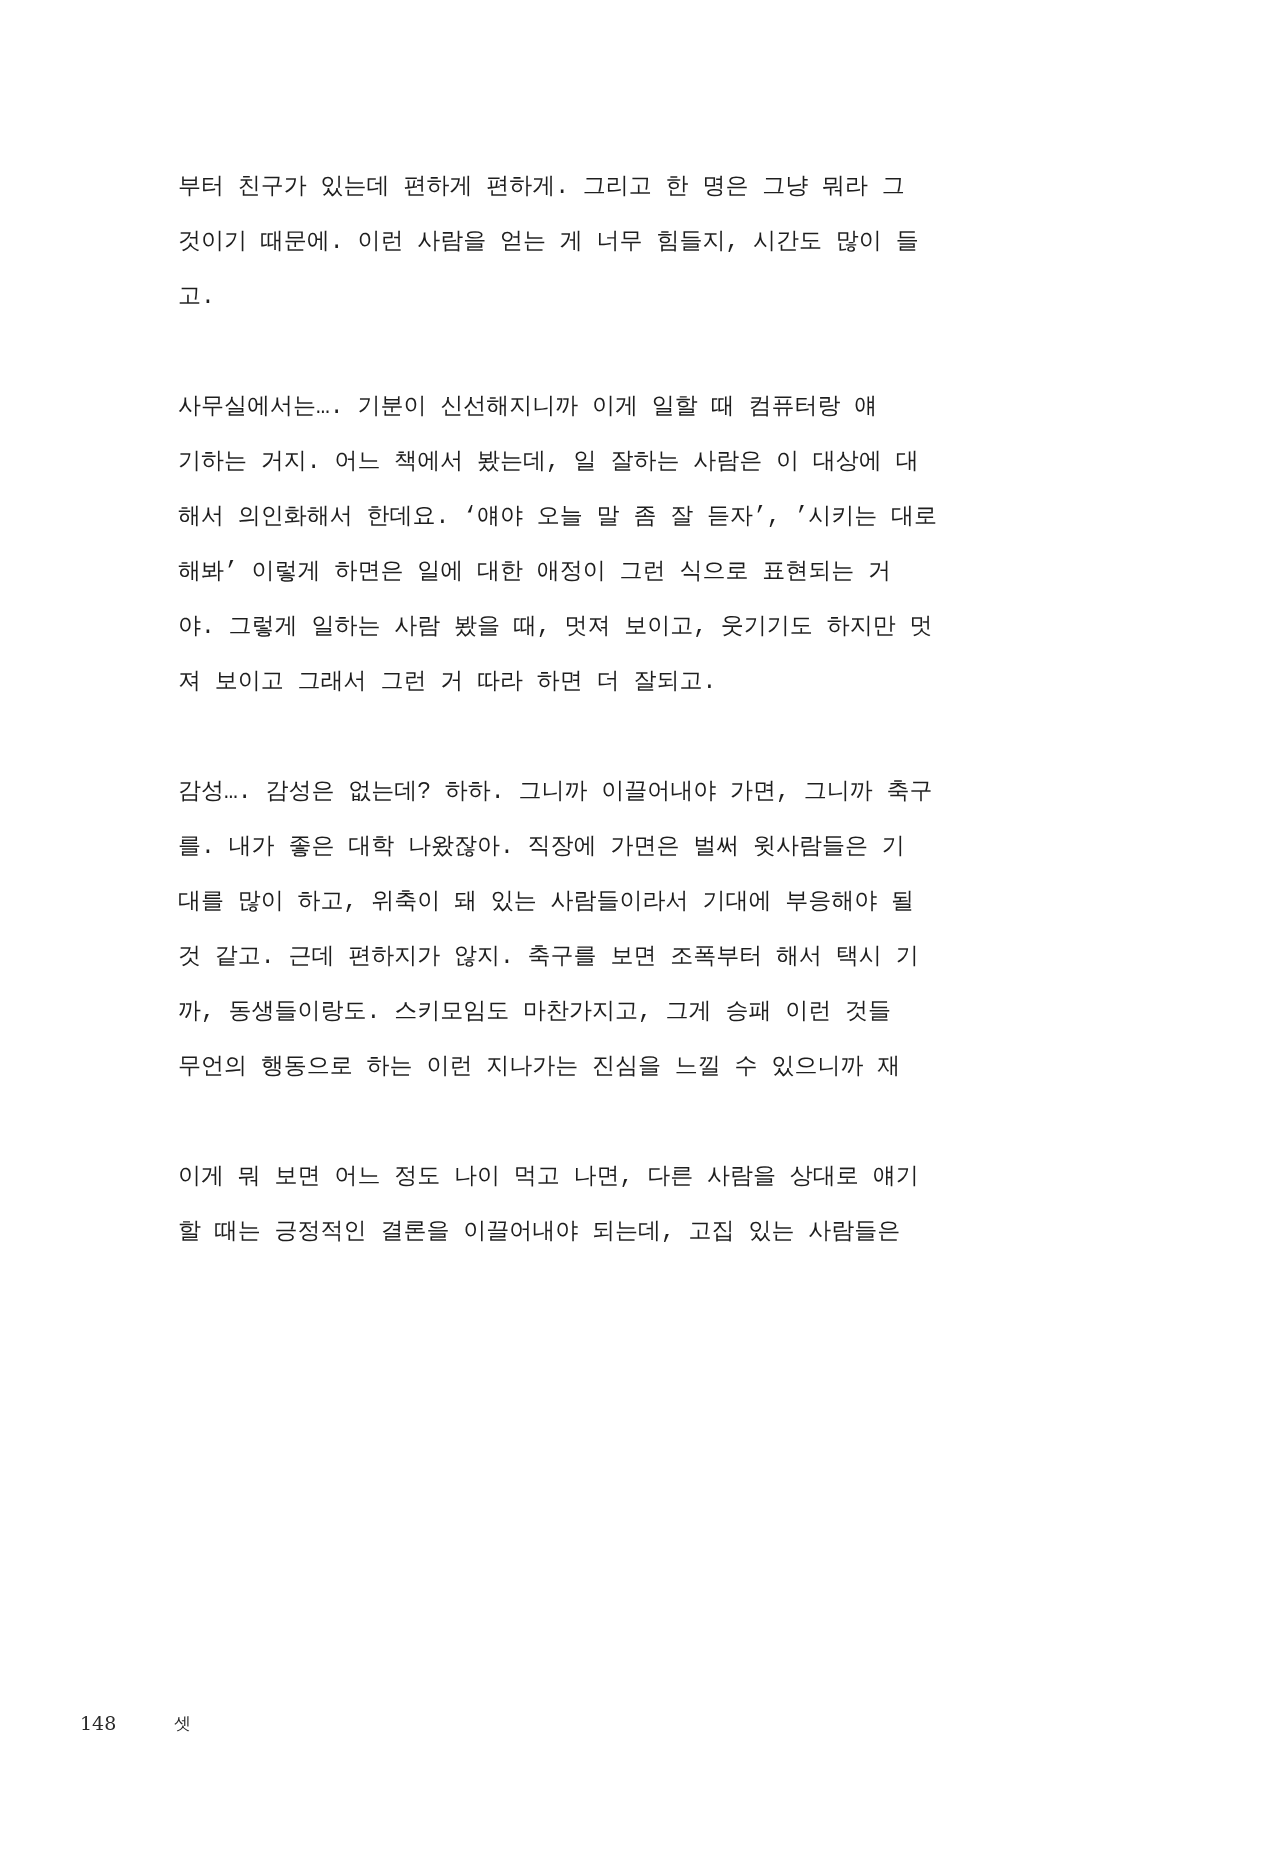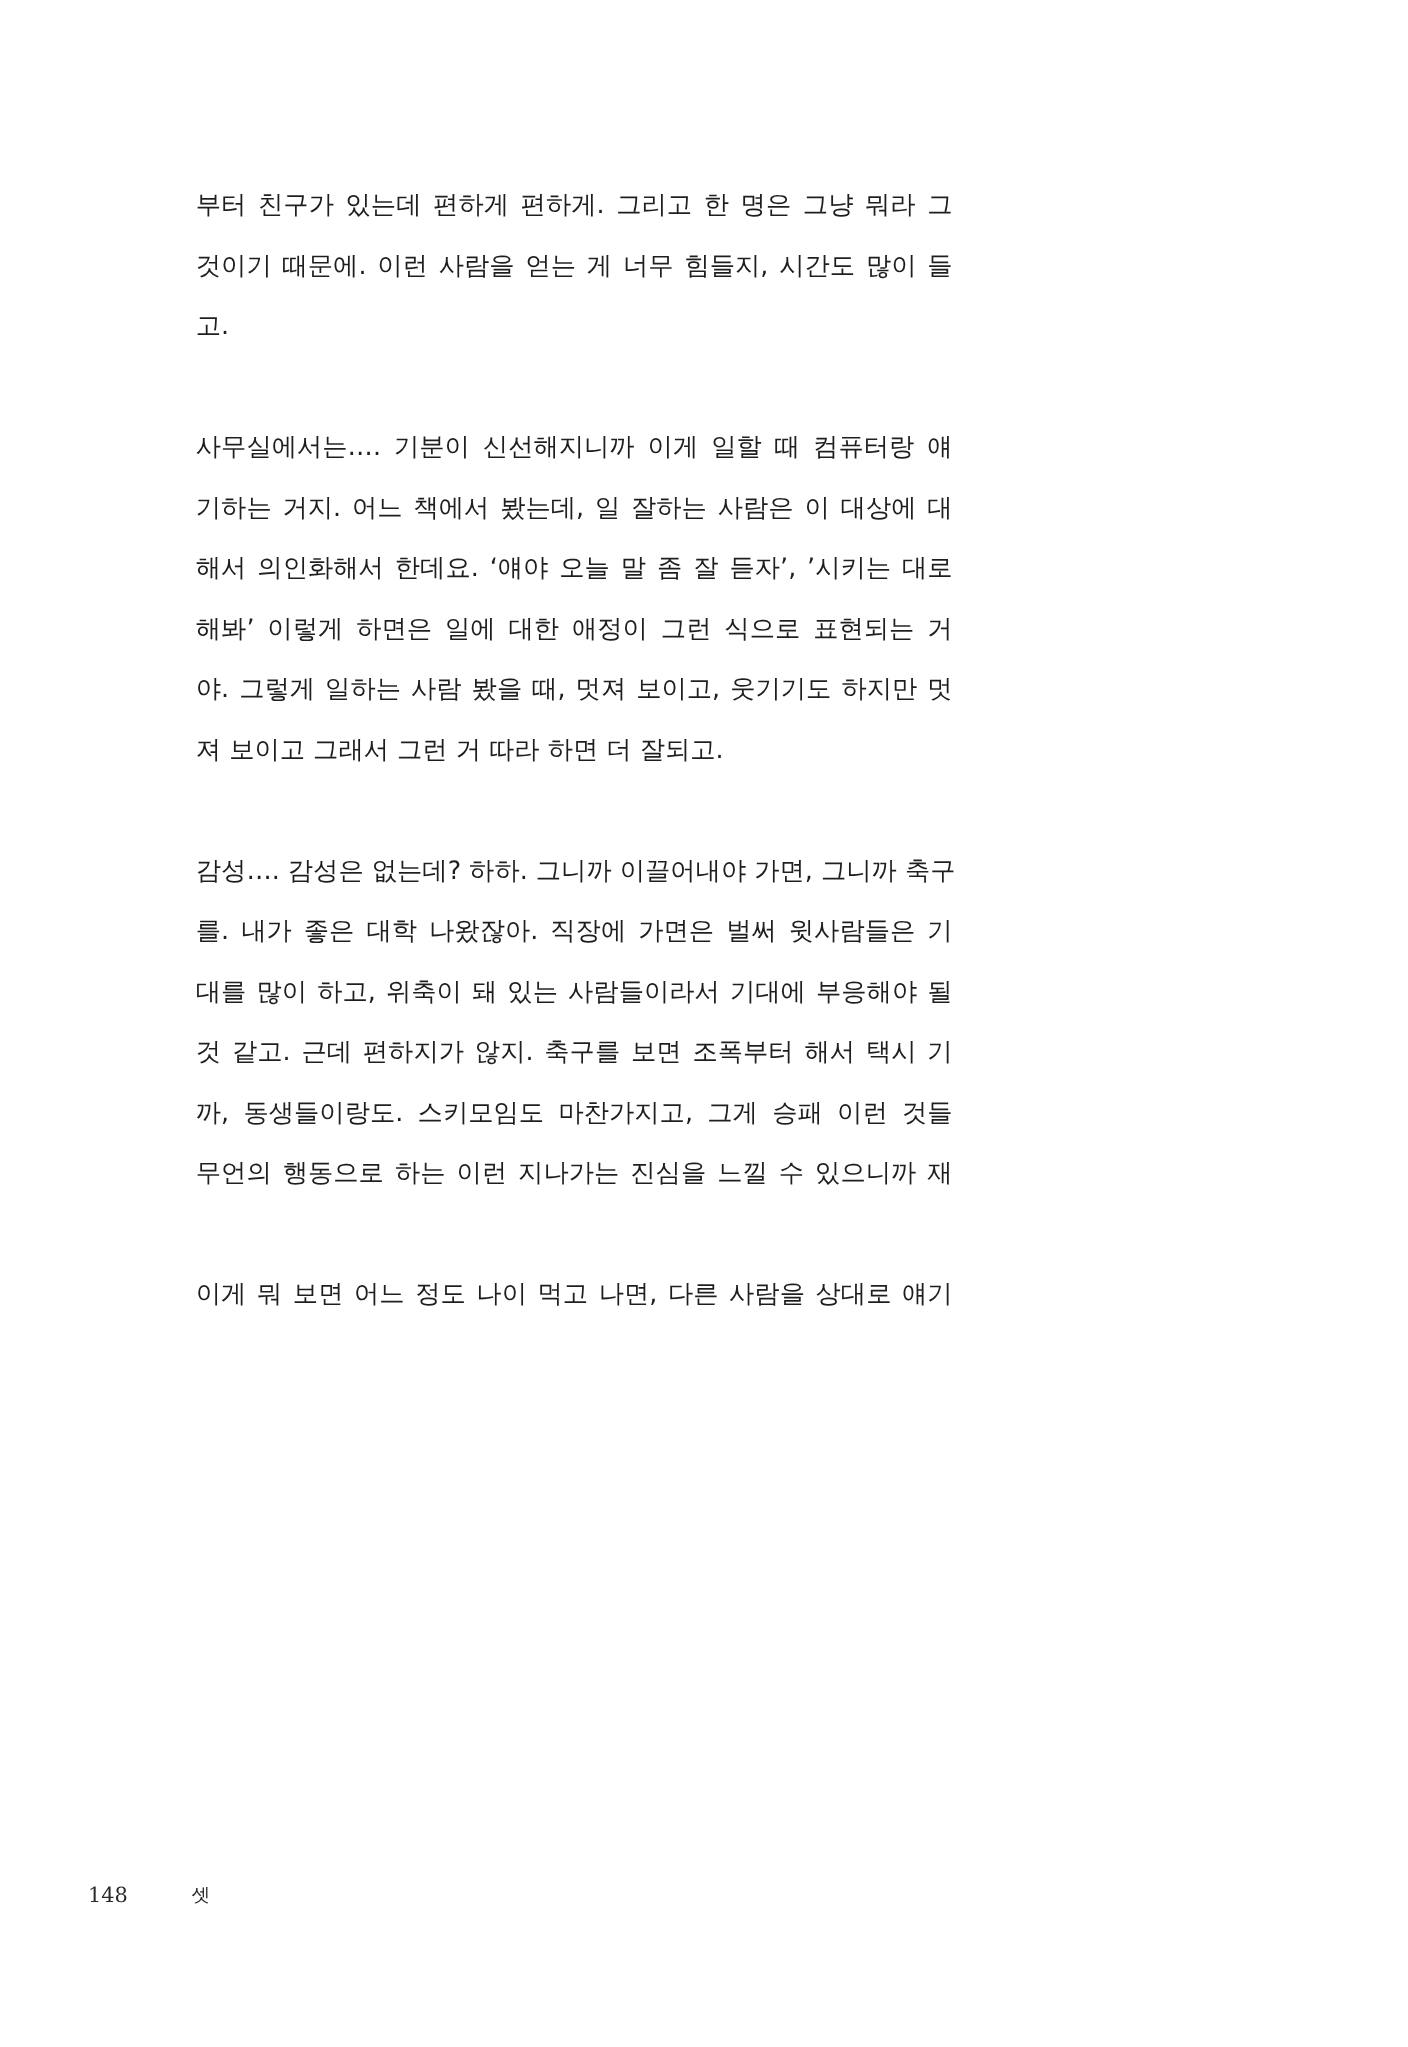--- a/index.html
+++ b/index.html
@@ -1,19 +1,19 @@
 <!DOCTYPE html>
 <html><head>
 <meta charset="utf-8">
 <style>
   html, body { margin: 0; padding: 0; background: #ffffff; }
   body { width: 1280px; height: 1861px; position: relative; overflow: hidden;
          font-family: "DejaVu Sans", "Liberation Sans", sans-serif; color: #1e1e1e; }
   .page-body { position: absolute; left: 178px; top: 160px; width: 688px; }
-  .para { margin: 0 0 55px 0; }
+  .para { margin: 0 0 55px 0; font-family: Liberation Mono, monospace; }
   .line { display: block; height: 55px; line-height: 55px; font-size: 23px;
           white-space: nowrap; text-align: justify; text-align-last: justify; }
   .line.last { text-align-last: left; }
   .footer { position: absolute; top: 1690px; height: 30px; line-height: 30px;
             font-family: "DejaVu Serif", "Liberation Serif", serif; font-size: 19px; color: #2a2a2a; margin-top: 18px; }
   .page-num { left: 80px; }
   .chapter { left: 174px; font-family: "DejaVu Sans", sans-serif; font-size: 17px; }
 </style>
 </head>
 <body>
@@ -35,17 +35,18 @@
   <div class="para">
     <span class="line">감성…. 감성은 없는데? 하하. 그니까 이끌어내야 가면, 그니까 축구</span>
     <span class="line">를. 내가 좋은 대학 나왔잖아. 직장에 가면은 벌써 윗사람들은 기</span>
     <span class="line">대를 많이 하고, 위축이 돼 있는 사람들이라서 기대에 부응해야 될</span>
     <span class="line">것 같고. 근데 편하지가 않지. 축구를 보면 조폭부터 해서 택시 기</span>
     <span class="line">까, 동생들이랑도. 스키모임도 마찬가지고, 그게 승패 이런 것들</span>
     <span class="line">무언의 행동으로 하는 이런 지나가는 진심을 느낄 수 있으니까 재</span>
   </div>
   <div class="para">
     <span class="line">이게 뭐 보면 어느 정도 나이 먹고 나면, 다른 사람을 상대로 얘기</span>
+    <span class="line">할 때는 긍정적인 결론을 이끌어내야 되는데, 고집 있는 사람들은</span>
   </div>
 </div>
 
 <div class="footer page-num">148</div>
 <div class="footer chapter">셋</div>
 
 </body></html>

